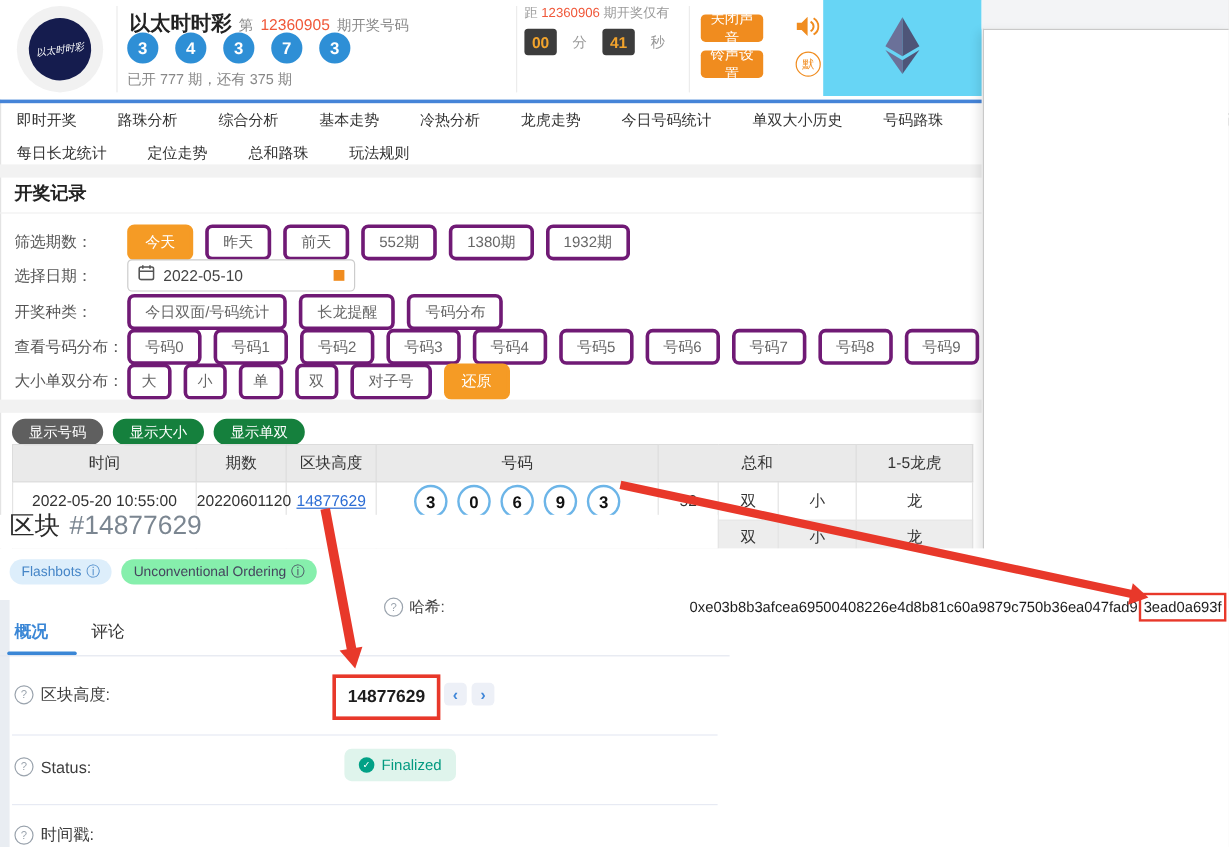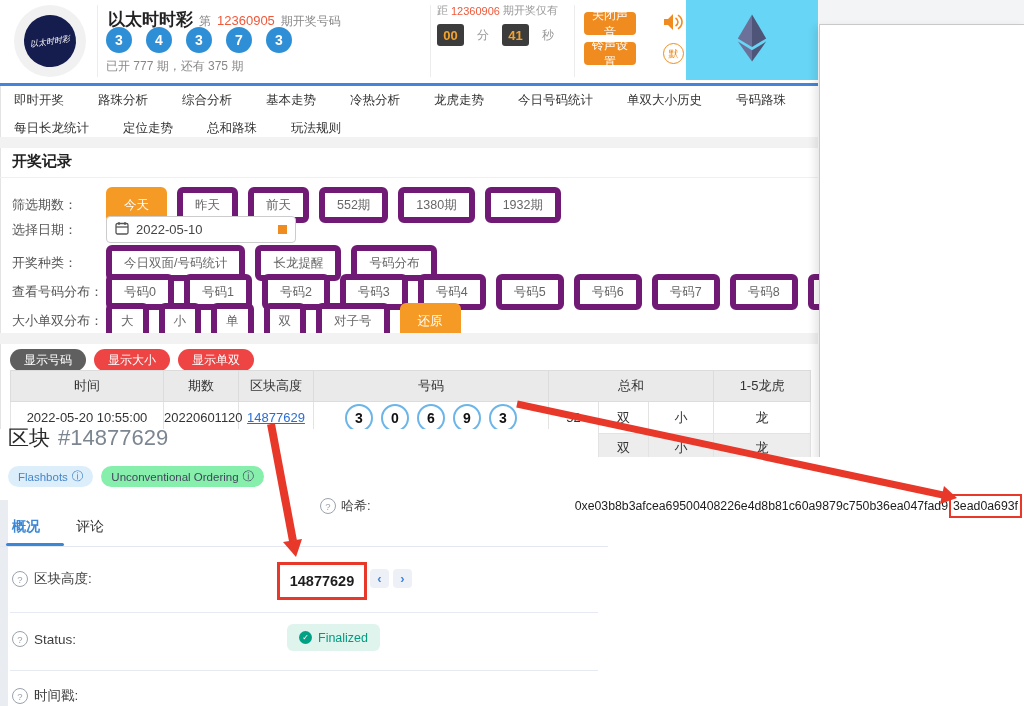--- a/index.html
+++ b/index.html
@@ -37,31 +37,31 @@
   .nav{position:absolute;left:14px;top:92px;width:800px}
   .nav-row{display:flex;gap:34px;font-size:12.5px;color:#333;margin-bottom:11px;white-space:nowrap}
   .nav-item{cursor:pointer}
   .band{position:absolute;left:0;width:818px;background:#f2f2f2}
   
   .records-title{position:absolute;left:12px;top:152px;font-size:15px;font-weight:bold;color:#222}
   .title-sep{position:absolute;left:0;top:177px;width:818px;height:1px;background:#f0f0f0}
   .frow{position:absolute;left:12px;display:flex;align-items:center}
   .flabel{width:94px;font-size:13px;color:#555;flex:none}
   .fbtns{display:flex;gap:10px;align-items:center}
-  .pbtn{height:24px;padding:0 12px;border:6px solid #701a75;border-radius:6px;background:#fff;color:#666;font-size:12.5px;
+  .pbtn{height:24px;padding:0 12px;border:3px solid #701a75;border-radius:6px;background:#fff;color:#666;font-size:12.5px;
         display:flex;align-items:center;cursor:pointer;white-space:nowrap}
   .pbtn.active{background:#f59b25;border-color:#f59b25;color:#fff}
   .narrow{padding:0 9px}
   .date-input{width:172px;height:25px;border:1px solid #ccc;border-radius:4px;display:flex;align-items:center;
               padding:0 8px;gap:7px;cursor:pointer;position:relative;background:#fff}
   .date-txt{font-size:13px;color:#444}
   .date-sq{position:absolute;right:8px;width:9px;height:9px;background:#f08c1f}
   .disp-row{position:absolute;left:10px;top:349px;display:flex;gap:8px}
   .dbtn{height:22px;padding:0 14px;border-radius:12px;border:none;color:#fff;font-size:12px;display:flex;
-        align-items:center;cursor:pointer;background:#ef4444}
+        align-items:center;cursor:pointer;background:#15803d}
   .dbtn.active{background:#5f5f5f}
   
   .rec-table{position:absolute;left:10px;top:370px;width:800px;border-collapse:collapse;table-layout:fixed}
   .rec-table th{background:#eaeaea;font-size:13px;color:#333;font-weight:normal;height:28px;border:1px solid #dcdcdc}
   .rec-table td{font-size:13px;color:#333;text-align:center;border:1px solid #e3e3e3;height:31px;background:#fff;padding:0}
   .r2 td{height:27px;background:#ededed}
   .blocklink{color:#2b6cd4;text-decoration:underline;cursor:pointer}
   .numcircle{display:inline-flex;width:24px;height:24px;border:2px solid #6cb5e8;border-radius:50%;align-items:center;
              justify-content:center;font-weight:bold;font-size:14px;color:#111;margin:0 4px;background:#fff}
   .t-red{color:#e0566b}.t-blue{color:#4a90d9}

